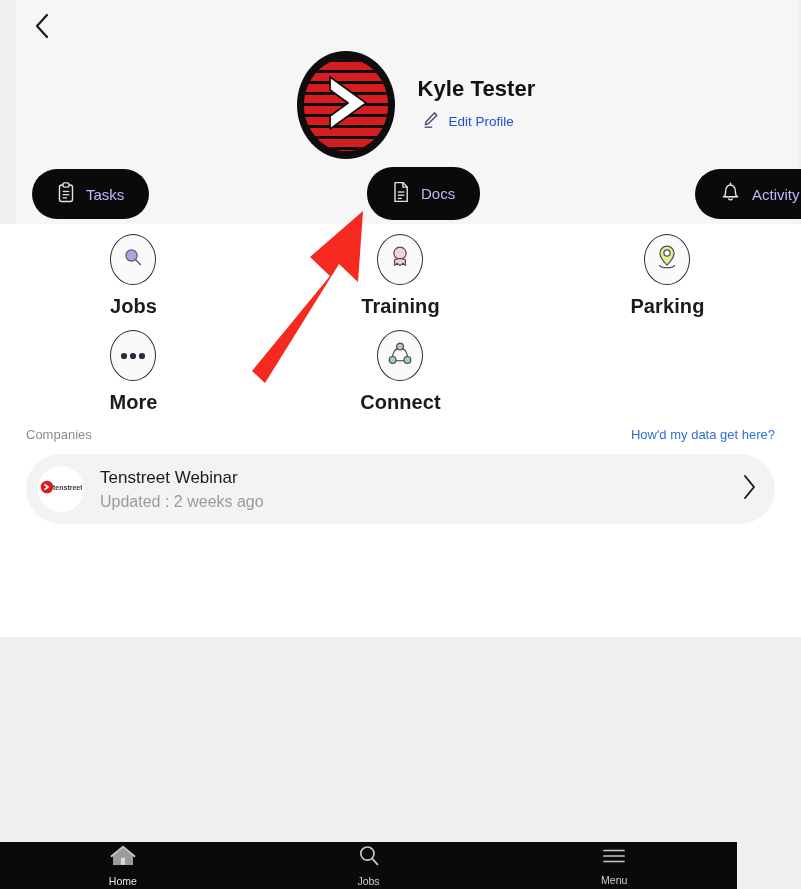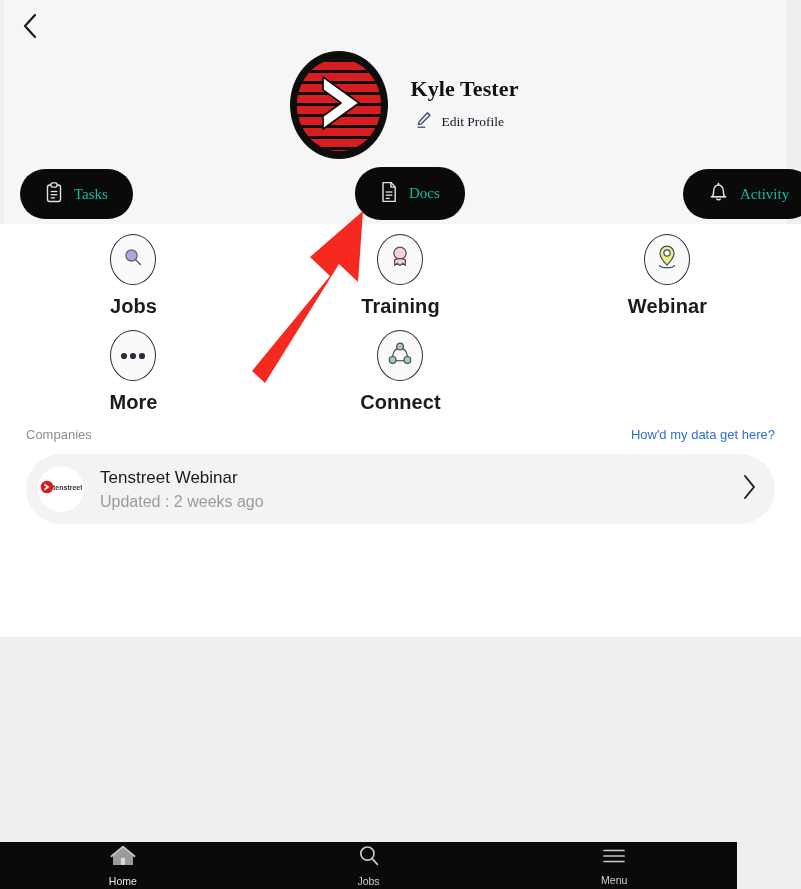--- a/index.html
+++ b/index.html
@@ -10,24 +10,23 @@
     overflow: hidden;
   }
   #app {
     position: relative;
     width: 801px; height: 889px;
     background: #efefef;
   }
 
   
   .header {
-    position: absolute; left: 4px; top: 0;
+    position: absolute; left: 16px; top: 0;
     width: 783px; height: 224px;
     background: #f6f6f6;
-    font-family: Liberation Serif, serif;
   }
   .back-btn {
     position: absolute; left: 6px; top: 6px;
     width: 40px; height: 40px;
     display: flex; align-items: center; justify-content: center;
   }
   .back-btn svg { display:block; }
 
   .profile-row {
     position: absolute; left: 0; top: 50px;
@@ -68,39 +67,39 @@
   .profile-name {
     font-size: 22px; font-weight: 700; color: #111;
     letter-spacing: .1px;
     line-height: 1.1;
   }
   .edit-profile {
     margin-top: 9px; margin-left: 6px;
     display: flex; align-items: center; gap: 9px;
   }
   .edit-profile-label {
-    font-size: 13.5px; color: #0f172a; font-weight: 500;
+    font-size: 13.5px; color: #1d4ed8; font-weight: 500;
   }
 
   
   .pill-row {
     position: absolute; left: 0; top: 168px;
     width: 801px; height: 52px;
   }
   .pill {
     position: absolute; top: 0;
     height: 50px;
     border-radius: 26px;
     background: #0a0a0a;
     display: flex; align-items: center; justify-content: center;
     gap: 11px;
     padding: 0 25px;
     color: #ffffff;
   }
-  .pill-label { font-size: 15px; color: #14b8a6; }
+  .pill-label { font-size: 15px; color: #c4b5fd; }
   #pill-tasks   { left: 16px;  top: 1px;  }
   #pill-docs    { left: 351px; top: -1px; height: 53px; }
   #pill-activity{ left: 679px; top: 1px;  }
 
   
   .content {
     position: absolute; left: 0; top: 224px;
     width: 801px; height: 413px;
     background: #ffffff;
   }
@@ -310,21 +309,21 @@
         <div class="tile-icon">
           <span>
             <svg width="26" height="28" viewBox="0 0 26 28">
               <path d="M13 2.2 C9.1 2.2 6 5.3 6 9.2 C6 14 13 21.2 13 21.2
                        C13 21.2 20 14 20 9.2 C20 5.3 16.9 2.2 13 2.2 Z" fill="#eaef86" stroke="#4a4a63" stroke-width="1.2" stroke-linejoin="round"></path>
               <circle cx="13" cy="9" r="3.1" fill="#fafafa" stroke="#4a4a63" stroke-width="1.2"></circle>
               <path d="M5.6 21.6 C7.6 24.4 18.4 24.4 20.4 21.6" fill="none" stroke="#4a4a63" stroke-width="1.2" stroke-linecap="round"></path>
             </svg>
           </span>
         </div>
-        <div class="tile-label">Webinar</div>
+        <div class="tile-label">Parking</div>
       </div>
 
       <div class="tile">
         <div class="tile-icon">
           <span>
             <svg width="28" height="10" viewBox="0 0 28 10">
               <circle cx="5" cy="5" r="3.1" fill="#2c2c3a"></circle>
               <circle cx="14" cy="5" r="3.1" fill="#2c2c3a"></circle>
               <circle cx="23" cy="5" r="3.1" fill="#2c2c3a"></circle>
             </svg>

